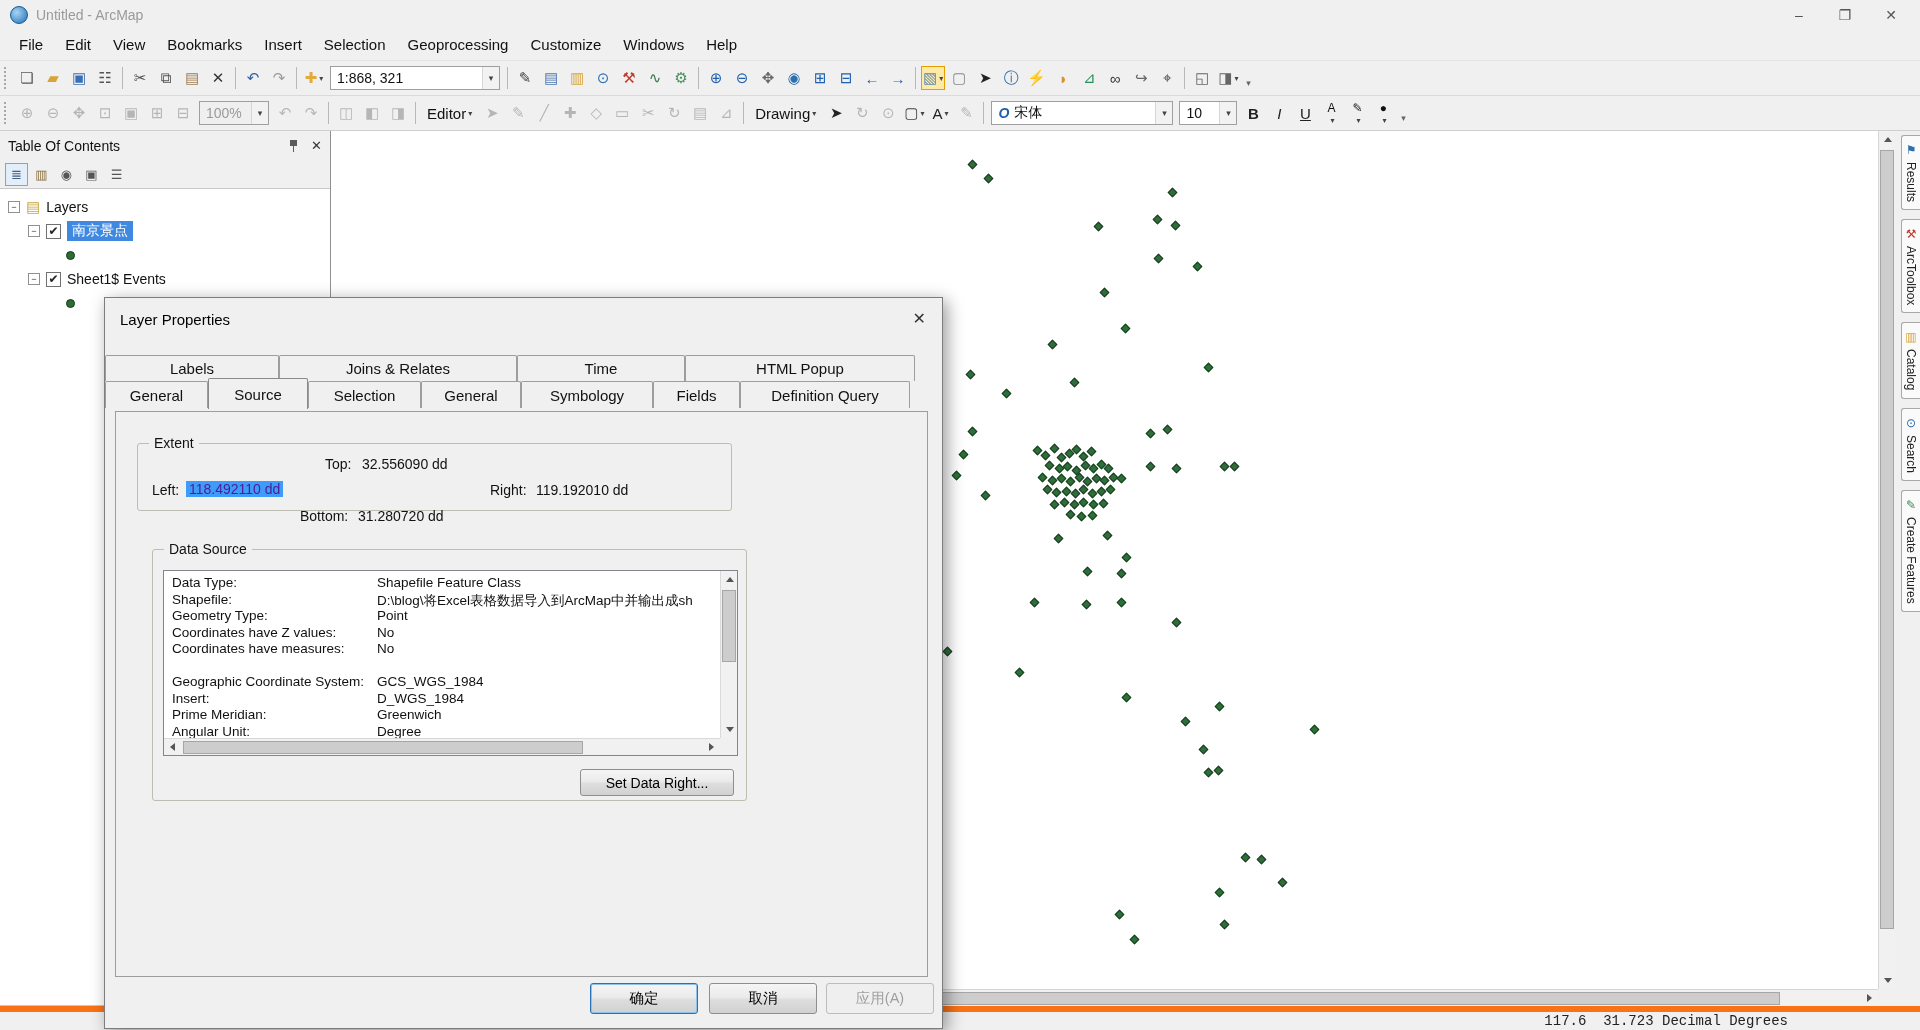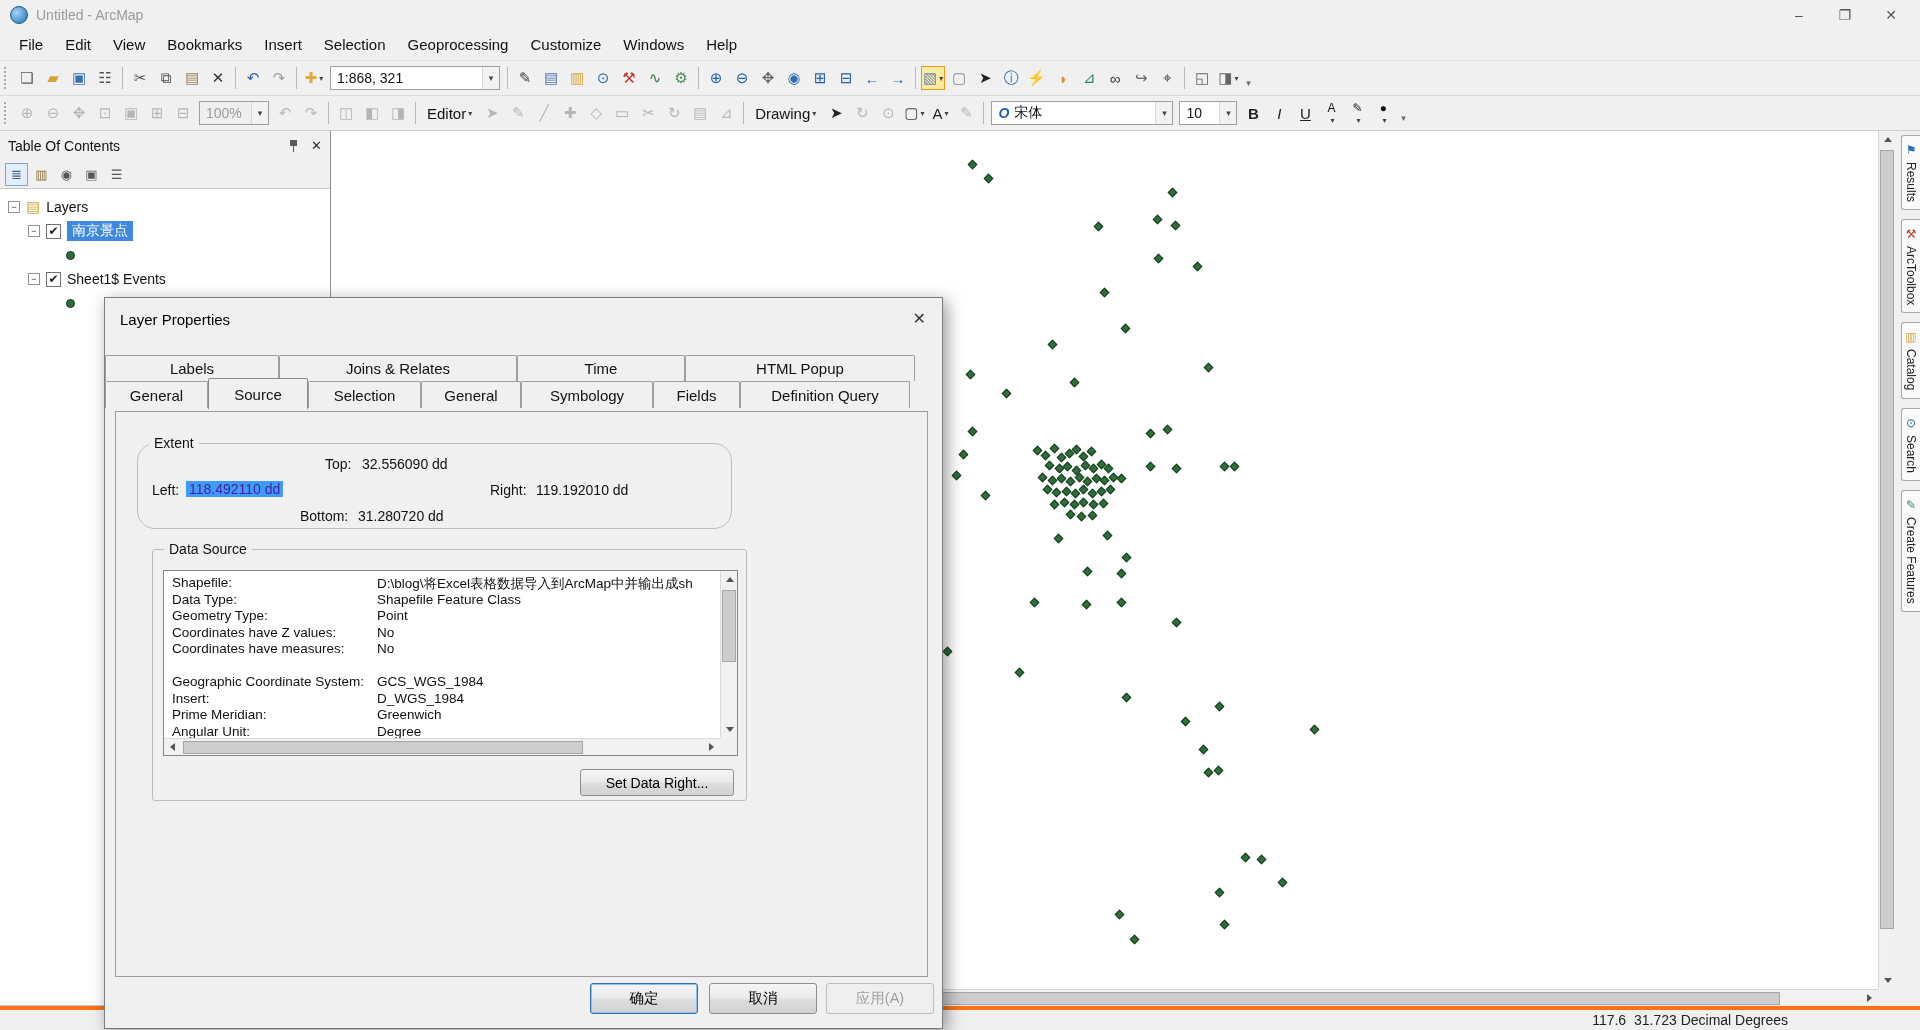--- a/index.html
+++ b/index.html
@@ -79,39 +79,39 @@
   .sbtn-h { width:17px; height:17px; display:flex; align-items:center; justify-content:center; flex:none; }
   .hthumb { height:13px; background:#cdcdcd; border:1px solid #a6a6a6; width:1430px; margin-left:2px; }
 
   
   .right-strip { width:25px; background:#f0f0f0; display:flex; flex-direction:column; align-items:flex-end; padding-top:4px; gap:9px; }
   .side-tab { writing-mode:vertical-rl; font-size:12px; color:#222; background:#fafafa; border:1px solid #a8a8a8; border-right:none;
     padding:7px 2px; display:flex; align-items:center; gap:5px; border-radius:3px 0 0 3px; }
   .side-tab .tab-icon { writing-mode:horizontal-tb; font-size:12px; }
 
   
-  .statusbar { position:absolute; left:0; right:0; bottom:0; height:24px; background:#f0f0f0; border-top:4px solid #f97316;
-    display:flex; align-items:center; justify-content:flex-end; font-size:14px; color:#222; padding-right:132px; white-space:pre; }
+  .statusbar { position:absolute; left:0; right:0; bottom:0; height:24px; background:#f0f0f0; border-top:6px solid #f97316;
+    display:flex; align-items:center; justify-content:flex-end; font-size:14px; color:#222; padding-right:132px; white-space:pre;font-family:Liberation Mono, monospace; }
 
   
   .dialog { position:absolute; left:104px; top:297px; width:839px; height:732px; background:#f0f0f0;
     border:1px solid #7d7d7d; box-shadow:4px 4px 16px rgba(0,0,0,.40); z-index:50; }
   .dlg-titlebar { height:57px; position:relative; }
   .dlg-title-text { position:absolute; left:15px; top:13px; font-size:15px; color:#000; }
   .dlg-close { position:absolute; right:16px; top:11px; font-size:16px; color:#333; }
   .tabrow { display:flex; padding-left:0; position:relative; z-index:2; }
   .tab { border:1px solid #9d9d9d; border-bottom:none; background:#f0f0f0; display:flex; align-items:center;
     justify-content:center; font-size:15px; height:26px; border-radius:2px 2px 0 0; }
   .tabrow2 .tab { height:27px; }
   .tab.tab-active { position:relative; top:-3px; height:31px; margin-bottom:-1px; z-index:3; border-color:#8a8a8a; background:#f0f0f0; }
   .tabpane { position:relative; margin-left:10px; width:813px; height:566px; border:1px solid #9d9d9d; background:#f0f0f0; z-index:1; }
 
   .groupbox { position:absolute; border:1px solid #bdbdb2; border-radius:3px; }
   .gb-legend { position:absolute; top:-9px; left:11px; background:#f0f0f0; padding:0 5px; font-size:14px; }
-  #extent-group { left:21px; top:31px; width:595px; height:86px;border-radius:18px; }
+  #extent-group { left:21px; top:31px; width:595px; height:68px; }
   .ext { position:absolute; font-size:14px; white-space:pre; }
   .highlight-val { background:#3f9bfa; color:#4c1d95; padding:0 3px; }
 
   #ds-group { left:36px; top:137px; width:595px; height:252px; }
   .ds-box { position:absolute; left:10px; top:20px; width:575px; height:186px; background:#fff; border:1px solid #82858c; }
   .ds-content { position:absolute; left:0; top:0; right:17px; bottom:17px; overflow:hidden; padding:4px 0 0 8px; }
   .ds-row { height:16.5px; font-size:13.5px; display:flex; white-space:pre; }
   .ds-label { width:205px; flex:none; }
   .ds-vscroll { position:absolute; right:0; top:0; bottom:17px; width:17px; background:#f1f1f1; border-left:1px solid #d9d9d9; }
   .ds-vthumb { position:absolute; left:1px; width:14px; top:19px; height:72px; background:#cdcdcd; border:1px solid #a6a6a6; }
@@ -638,22 +638,22 @@
       <span class="ext" style="left:352px; top:38px;">Right:</span>
       <span class="ext" style="left:398px; top:38px;">119.192010 dd</span>
       <span class="ext" style="left:162px; top:64px;">Bottom:</span>
       <span class="ext" style="left:220px; top:64px;">31.280720 dd</span>
     </div>
 
     <div class="groupbox" id="ds-group">
       <div class="gb-legend">Data Source</div>
       <div class="ds-box">
         <div class="ds-content" id="ds-content">
+            <div class="ds-row"><span class="ds-label">Data Type:</span><span>Shapefile Feature Class</span></div>
             <div class="ds-row"><span class="ds-label">Shapefile:</span><span>D:\blog\将Excel表格数据导入到ArcMap中并输出成sh</span></div>
-            <div class="ds-row"><span class="ds-label">Data Type:</span><span>Shapefile Feature Class</span></div>
             <div class="ds-row"><span class="ds-label">Geometry Type:</span><span>Point</span></div>
             <div class="ds-row"><span class="ds-label">Coordinates have Z values:</span><span>No</span></div>
             <div class="ds-row"><span class="ds-label">Coordinates have measures:</span><span>No</span></div>
             <div class="ds-row"><span class="ds-label"></span><span></span></div>
             <div class="ds-row"><span class="ds-label">Geographic Coordinate System:</span><span>GCS_WGS_1984</span></div>
             <div class="ds-row"><span class="ds-label">Insert:</span><span>D_WGS_1984</span></div>
             <div class="ds-row"><span class="ds-label">Prime Meridian:</span><span>Greenwich</span></div>
             <div class="ds-row"><span class="ds-label">Angular Unit:</span><span>Degree</span></div>
           </div>
         <div class="ds-vscroll">

